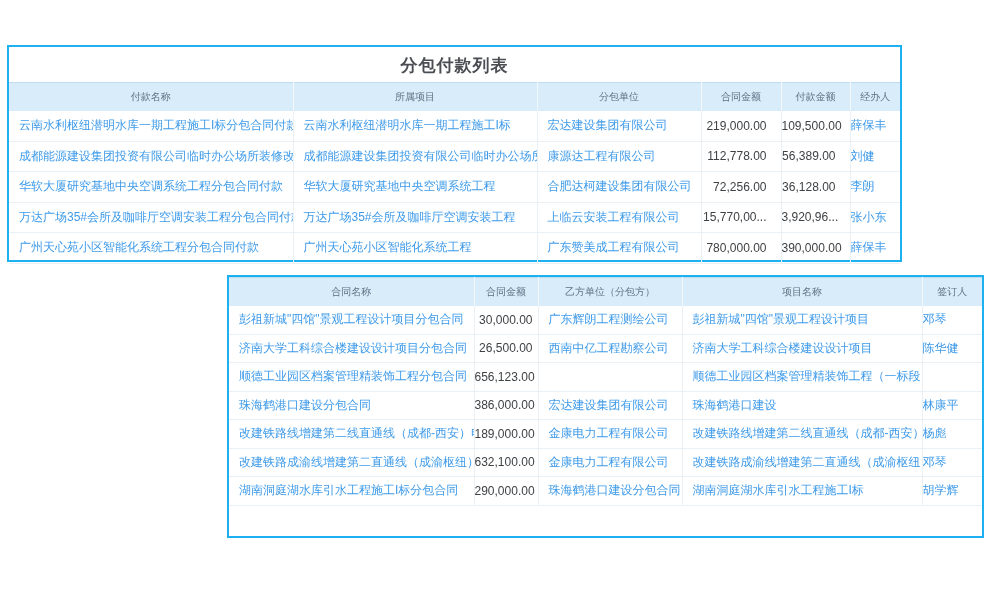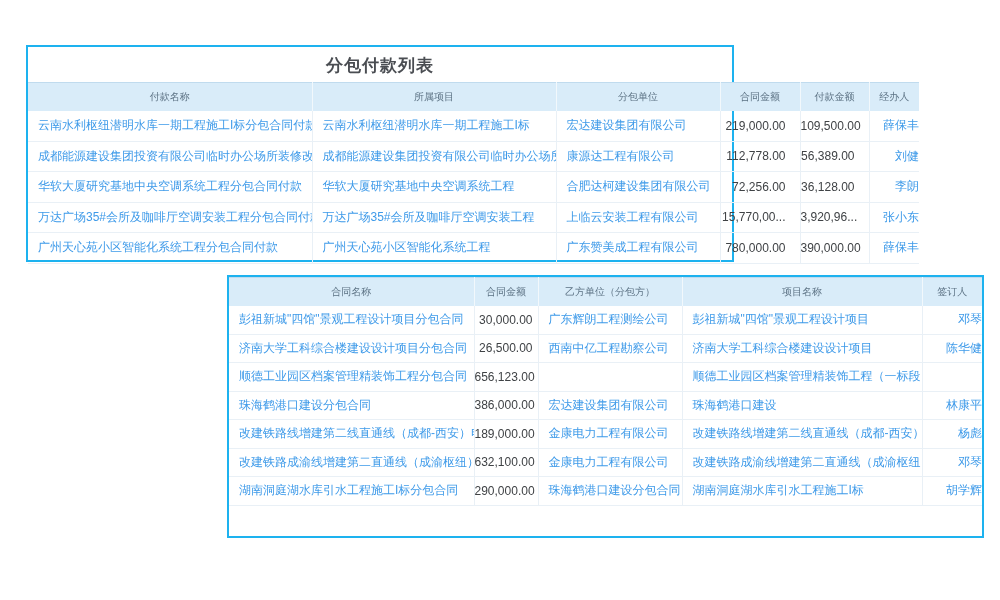--- a/index.html
+++ b/index.html
@@ -11,41 +11,41 @@
     --text-dark:#3f4245;
     --row-line:#e9f0f6;
     --title:#4a4d52;
     --bg:#ffffff;
   }
   *{margin:0;padding:0;box-sizing:border-box;}
   html,body{width:1000px;height:600px;background:var(--bg);
     font-family:"Liberation Sans","DejaVu Sans",sans-serif;overflow:hidden;}
   .stage{position:relative;width:1000px;height:600px;background:var(--bg);}
   .card{position:absolute;background:#fff;border:2px solid var(--border);}
-  .card-payment{left:26px;top:45px;width:708px;height:217px;}
+  .card-payment{left:7px;top:45px;width:895px;height:217px;}
   .card-contract{left:227px;top:275px;width:757px;height:263px;}
   .tbl-title{height:35px;line-height:37px;text-align:center;font-size:17px;
     font-weight:bold;color:var(--title);letter-spacing:1px;}
   table{border-collapse:collapse;table-layout:fixed;width:100%;}
   th{height:28px;background:var(--header-bg);color:var(--header-text);
     font-size:10px;font-weight:normal;text-align:center;
     border-top:1px solid var(--header-top-line);
     border-right:1px solid #f2f8fc;overflow:hidden;white-space:nowrap;}
   th:last-child{border-right:none;}
   td{font-size:12px;color:var(--text-dark);
     border-bottom:1px solid var(--row-line);
     border-right:1px solid var(--row-line);
     overflow:hidden;white-space:nowrap;text-overflow:clip;}
   td:last-child{border-right:none;}
   .card-payment td{height:30.5px;}
   .card-contract td{height:28.5px;}
   td.link{color:var(--link);cursor:pointer;}
   .al{text-align:left;padding-left:10px;padding-right:6px;margin-left:24px;}
   .ar{text-align:right;}
-  .ac{text-align:right;}
+  .ac{text-align:left;}
   .card-payment td.ar{padding-right:14px;}
   .card-contract td.ar{padding-right:5px;}
 </style>
 </head>
 <body>
 
 <div class="stage">
 
   <div class="card card-payment">
     <div class="tbl-title">分包付款列表</div>

